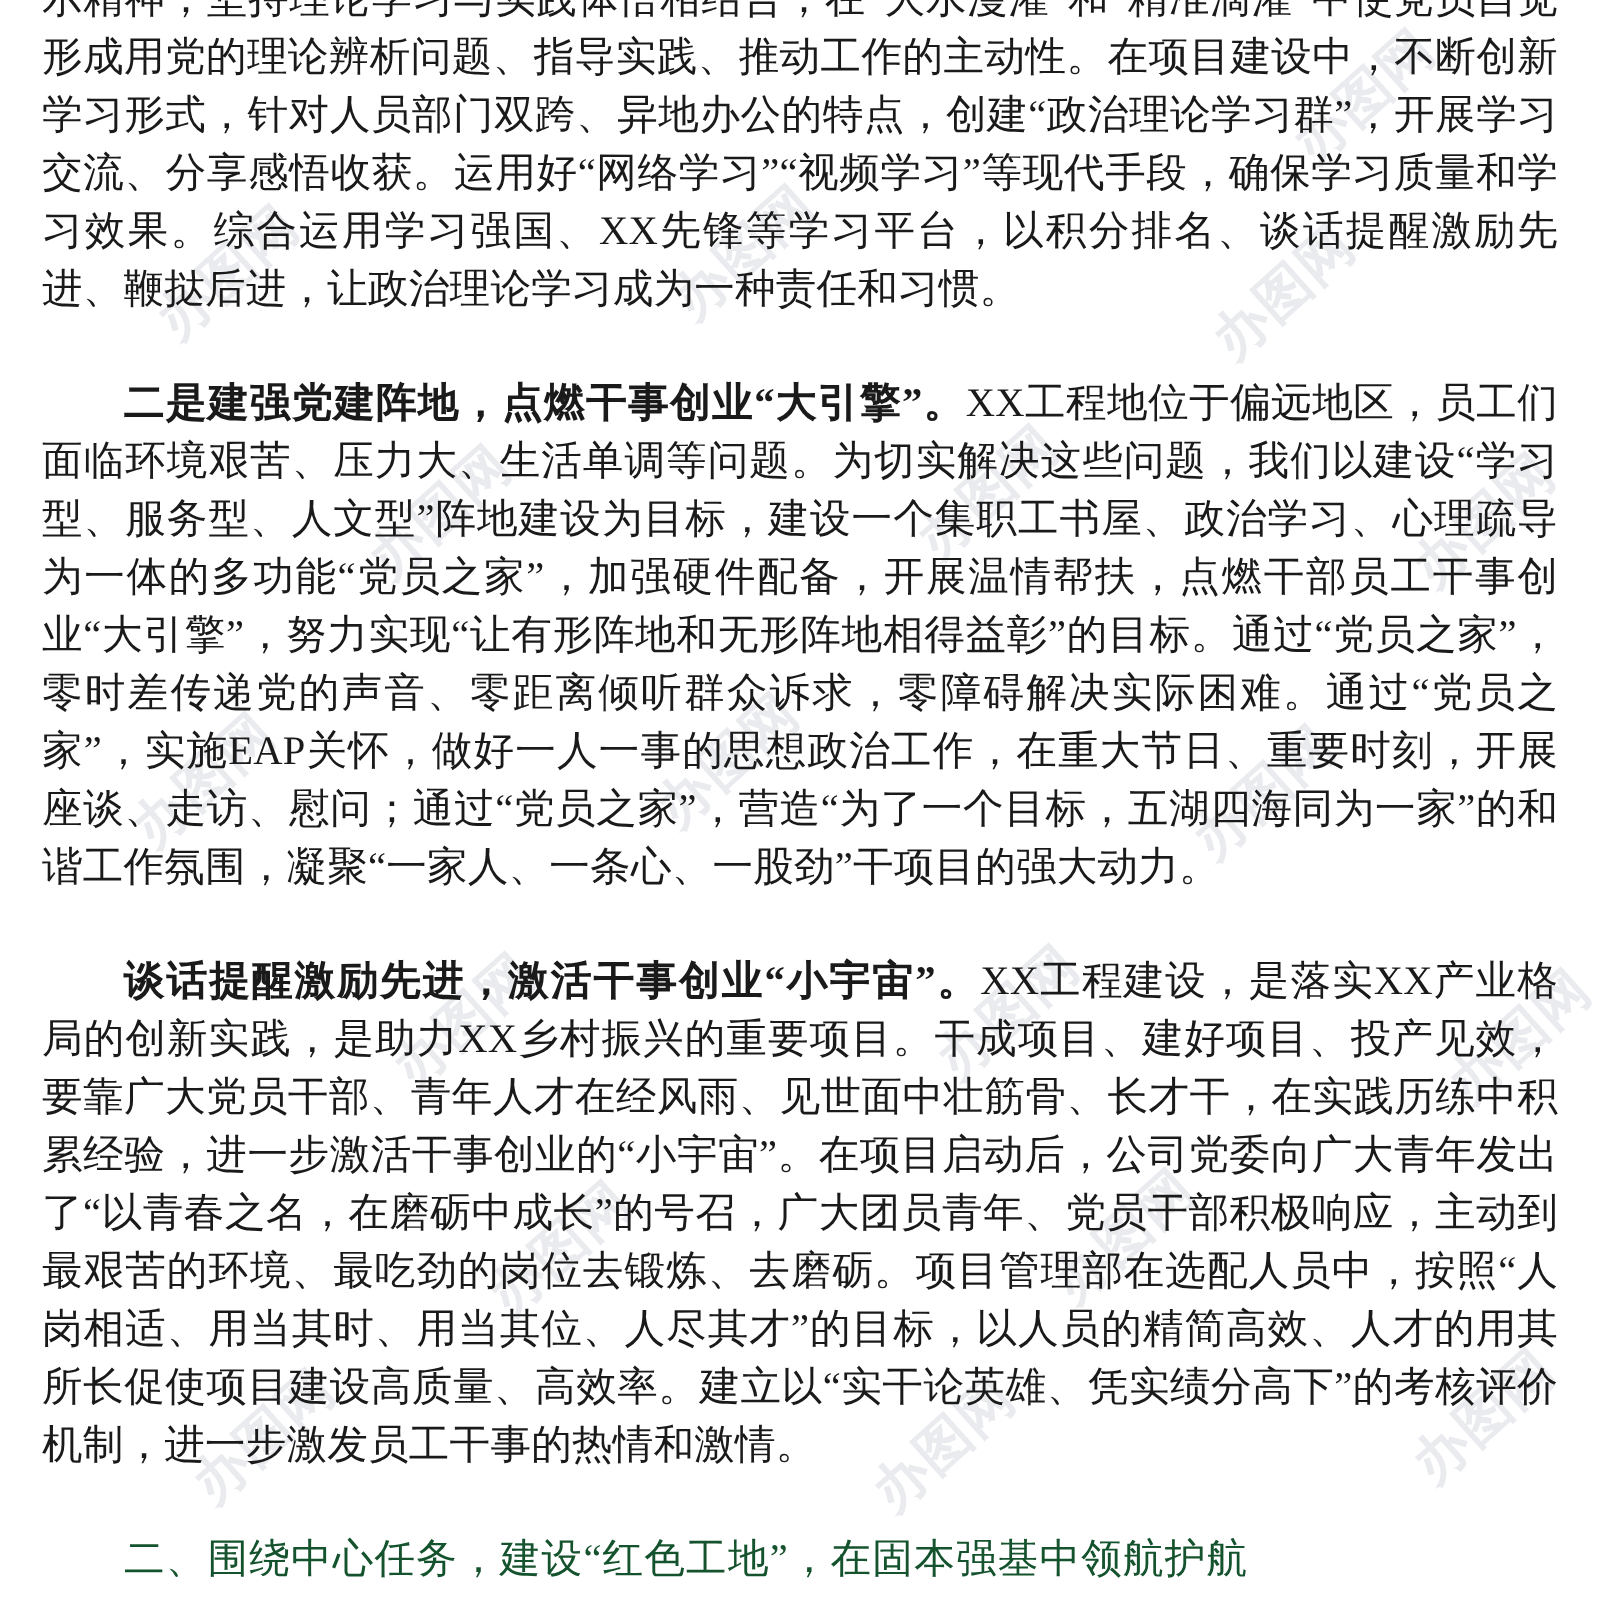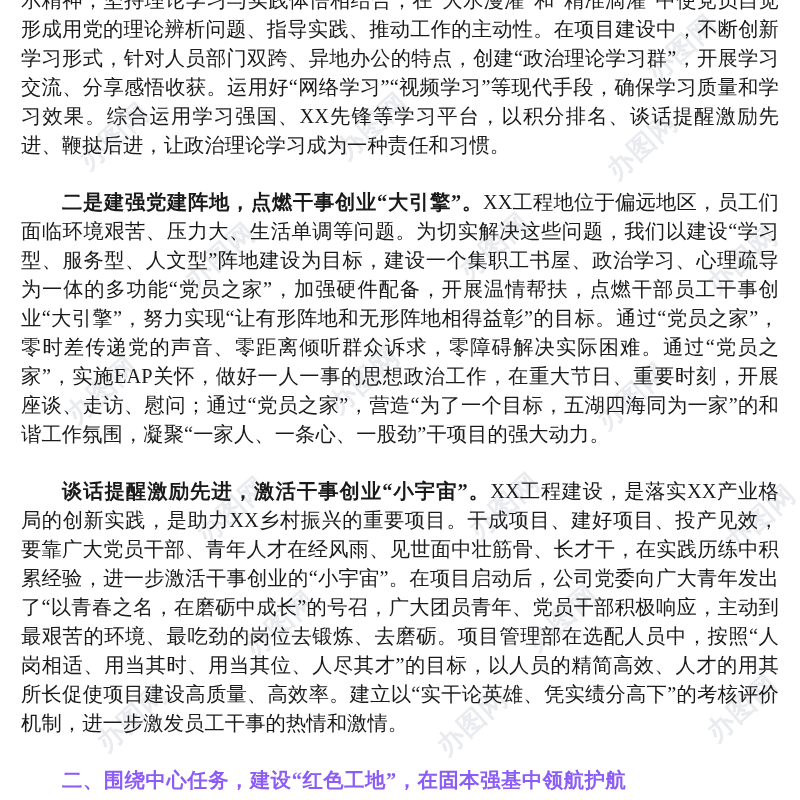--- a/index.html
+++ b/index.html
@@ -77,23 +77,23 @@
   .run-bold {
     font-weight: 700;
     letter-spacing: 0.6px;
   }
   p.section-heading {
     margin: 0;
     padding: 0;
     text-indent: 41px;
     font-size: 20.3px;
     line-height: 28.9px;
-    font-weight: 700;
+    font-weight: 400;
     letter-spacing: 0.6px;
-    color: #8b5cf6;
+    color: #14532d;
     text-align: left;
   }
   .gap-lg {
     height: 86px;
   }
   .gap-sm {
     height: 28.9px;
   }
 </style>
 </head>

